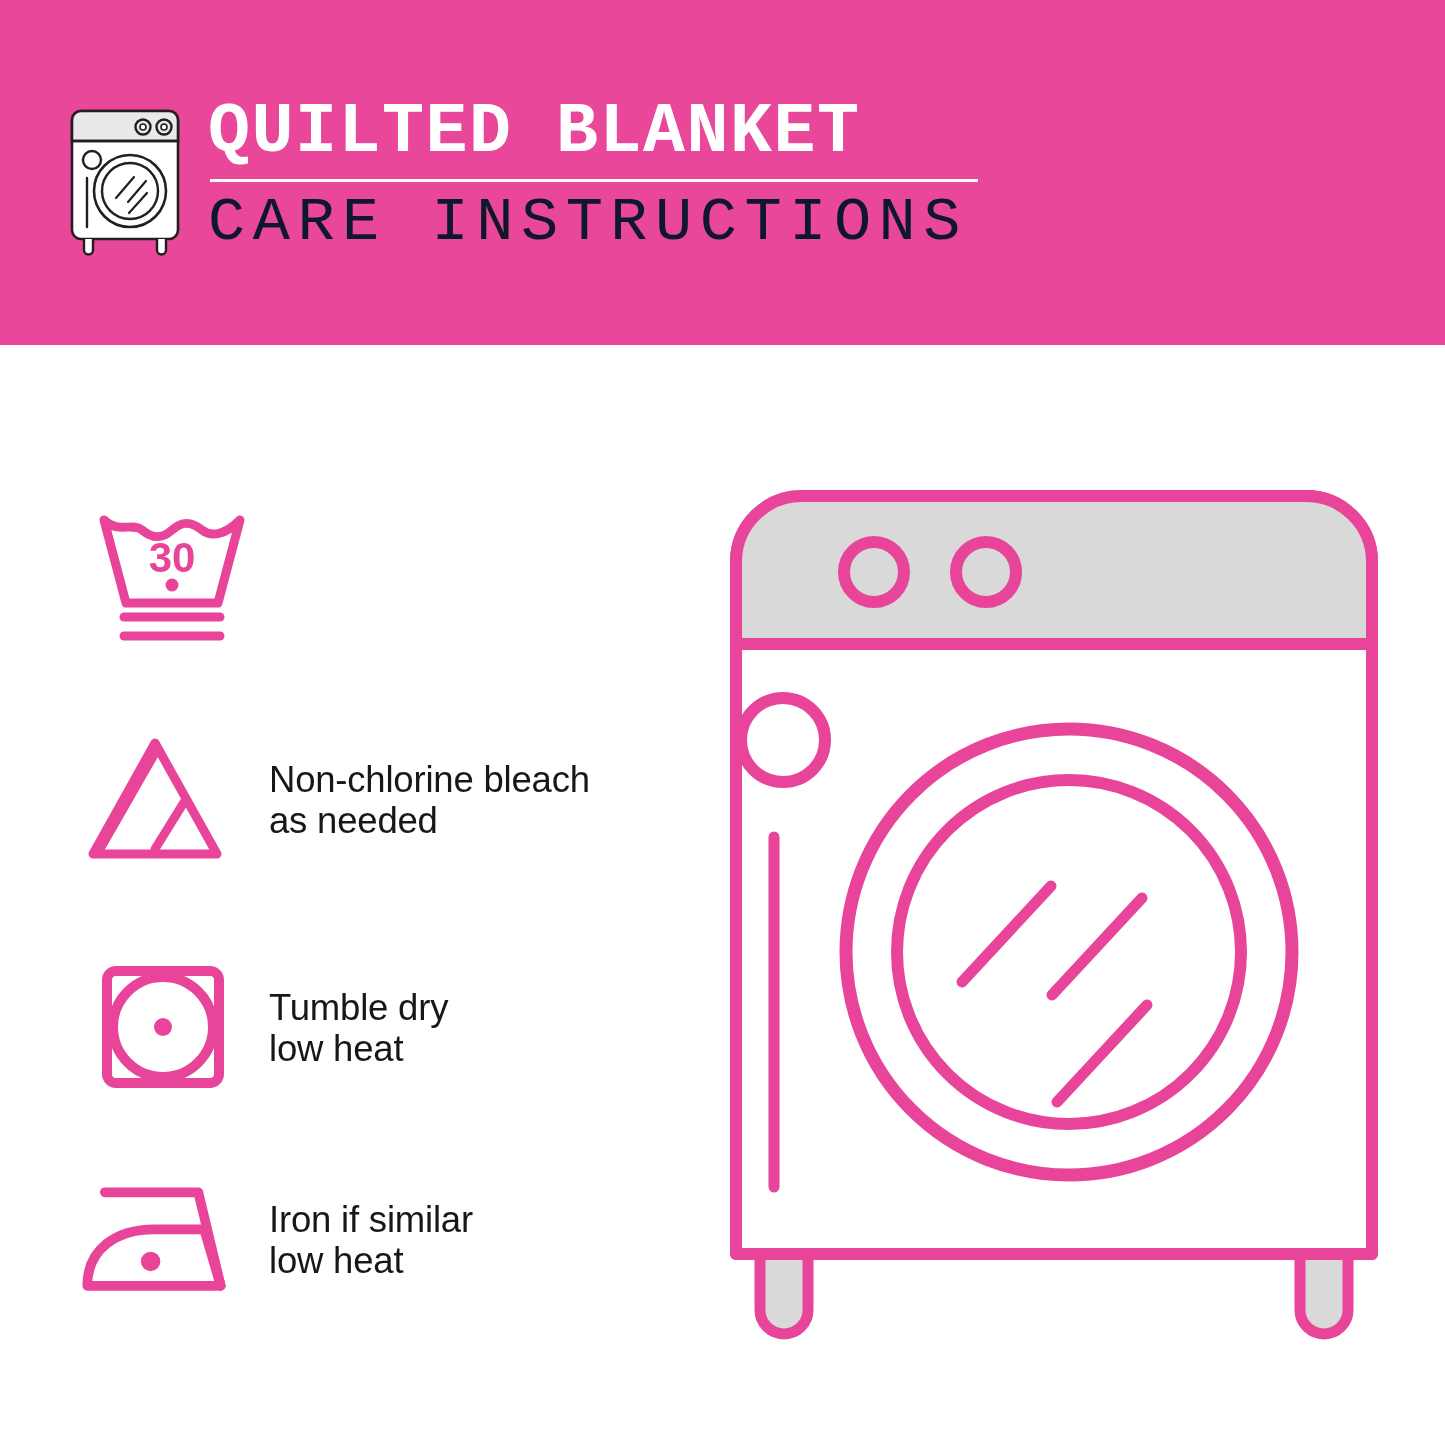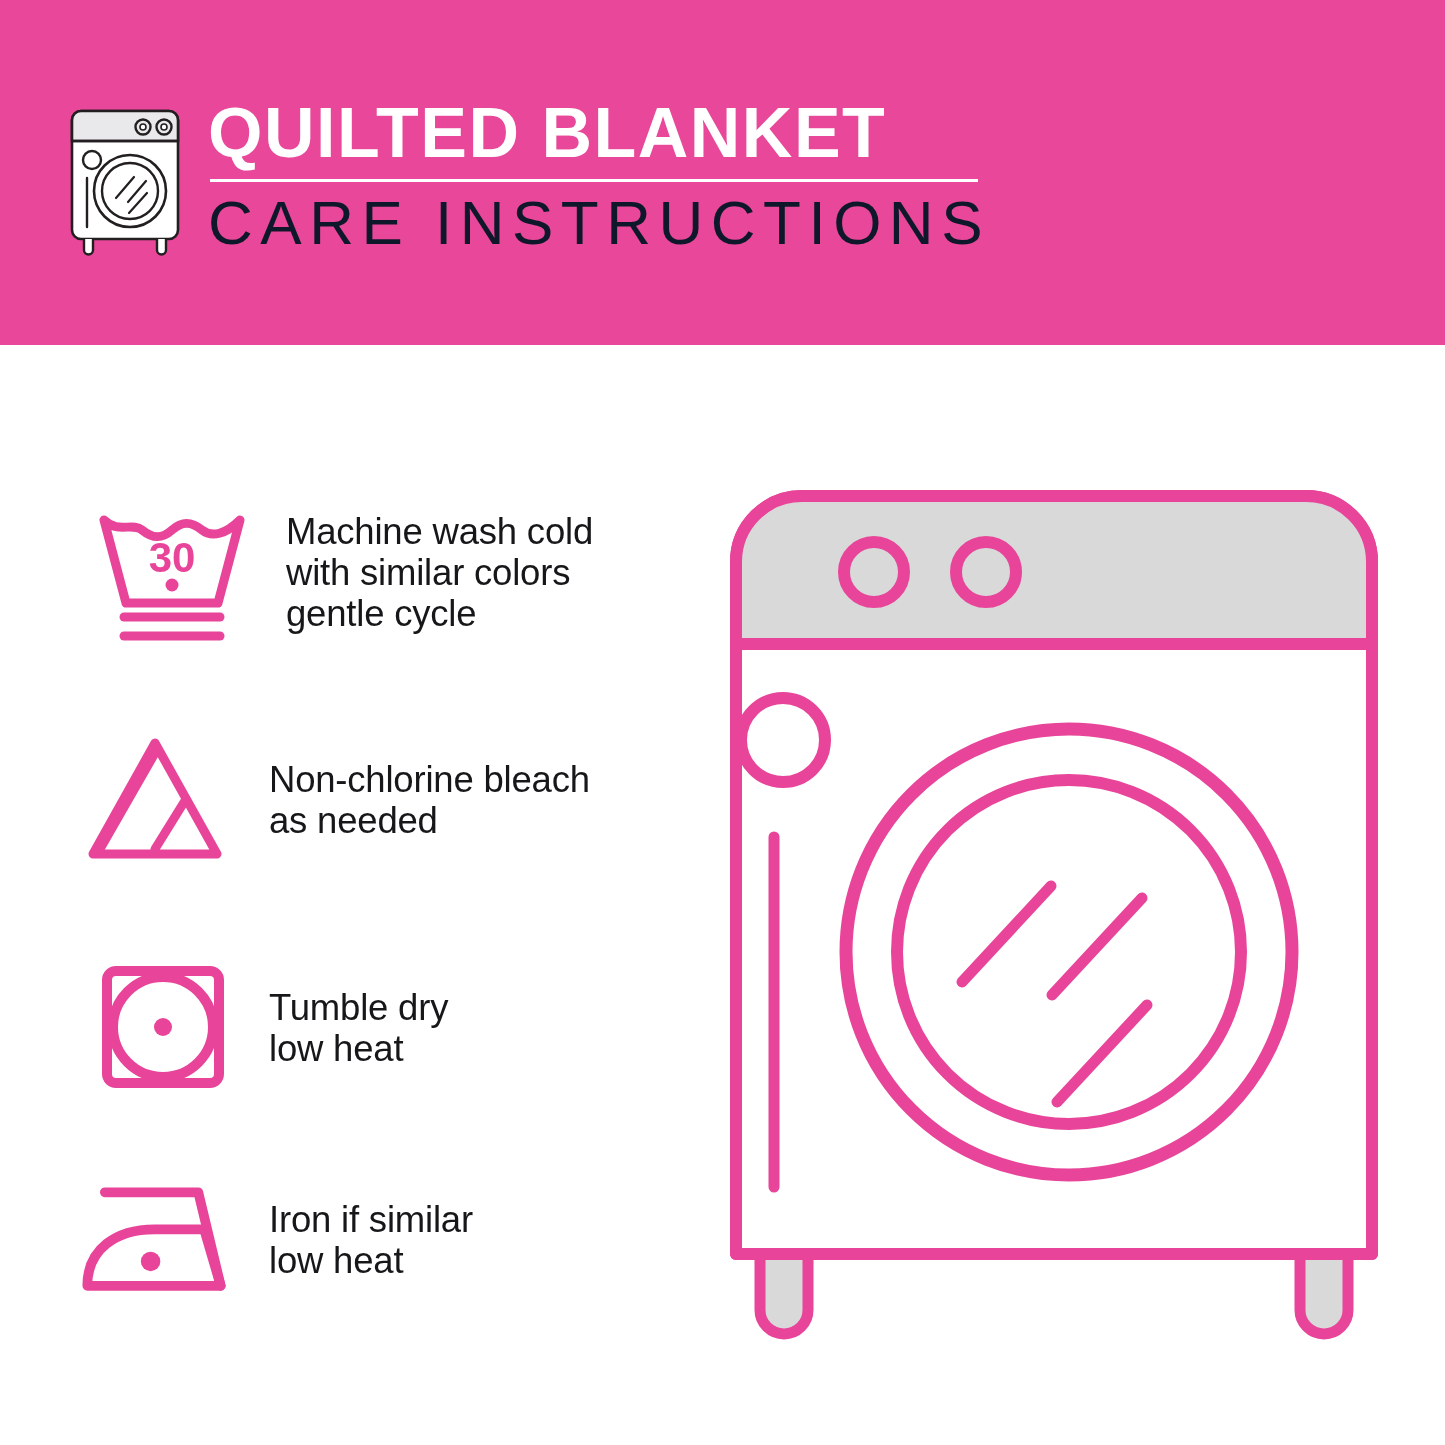--- a/index.html
+++ b/index.html
@@ -17,20 +17,21 @@
   }
 
   
   .header-band {
     position: absolute;
     left: 0;
     top: 0;
     width: 1445px;
     height: 345px;
     background: #e8479a;
+    font-family: Liberation Mono, monospace;
   }
   .header-logo {
     position: absolute;
     left: 60px;
     top: 103px;
     width: 130px;
     height: 155px;
   }
   .header-title-wrap {
     position: absolute;
@@ -164,23 +165,20 @@
                    C70 39 61 39 50 30
                    C40 22 26 34 12 20 Z" fill="none" stroke="#e8459a" stroke-width="9" stroke-linejoin="round" stroke-linecap="round"></path>
 
           <line x1="32" y1="117" x2="128" y2="117" stroke="#e8459a" stroke-width="9" stroke-linecap="round"></line>
           <line x1="32" y1="136" x2="128" y2="136" stroke="#e8459a" stroke-width="9" stroke-linecap="round"></line>
 
           <text x="80" y="72" text-anchor="middle" font-family="'Liberation Sans', sans-serif" font-size="42" font-weight="bold" fill="#e8459a">30</text>
           <circle cx="80" cy="85" r="6.5" fill="#e8459a"></circle>
         </svg>
       </div>
-      <div class="care-text">Machine wash cold
-with similar colors
-gentle cycle</div>
     </div>
 
     <div class="care-row care-row-1">
       <div class="care-icon">
         <svg viewBox="0 0 160 145" width="160" height="145" aria-hidden="true">
           <path d="M80 16 L142 127 L18 127 Z" fill="none" stroke="#e8459a" stroke-width="9" stroke-linejoin="round"></path>
           <line x1="80" y1="26" x2="25" y2="122" stroke="#e8459a" stroke-width="9" stroke-linecap="round"></line>
           <line x1="111" y1="72" x2="80" y2="122" stroke="#e8459a" stroke-width="9" stroke-linecap="round"></line>
         </svg>
       </div>

